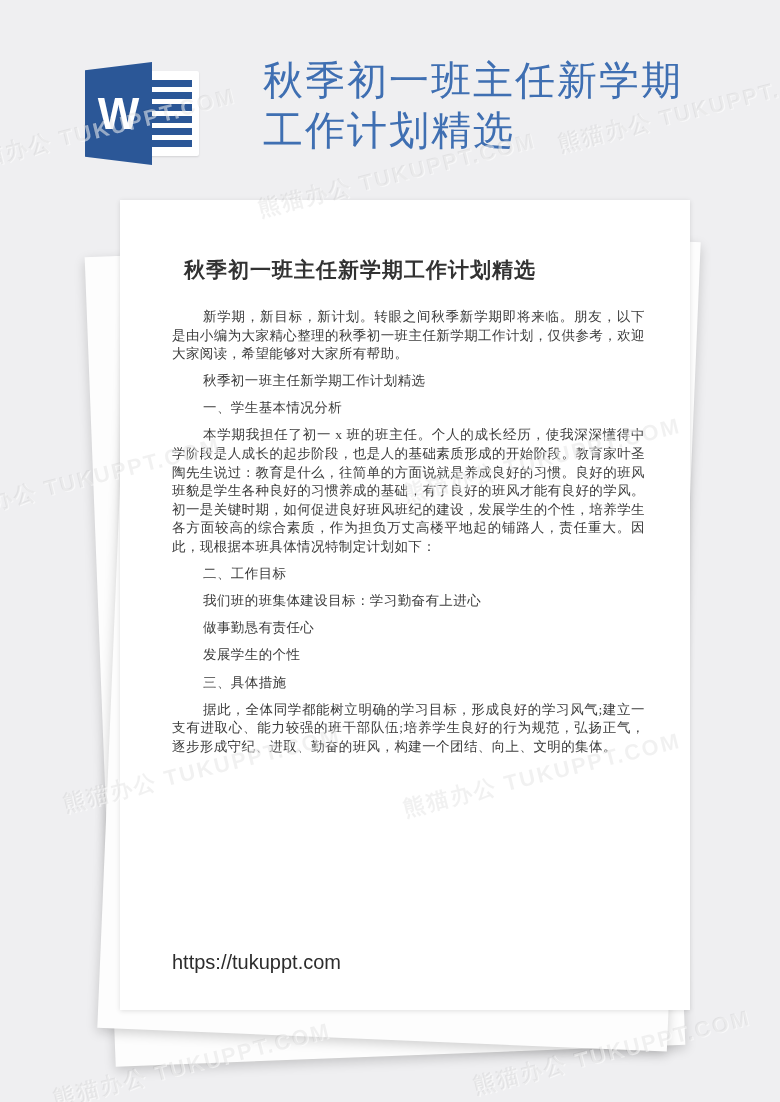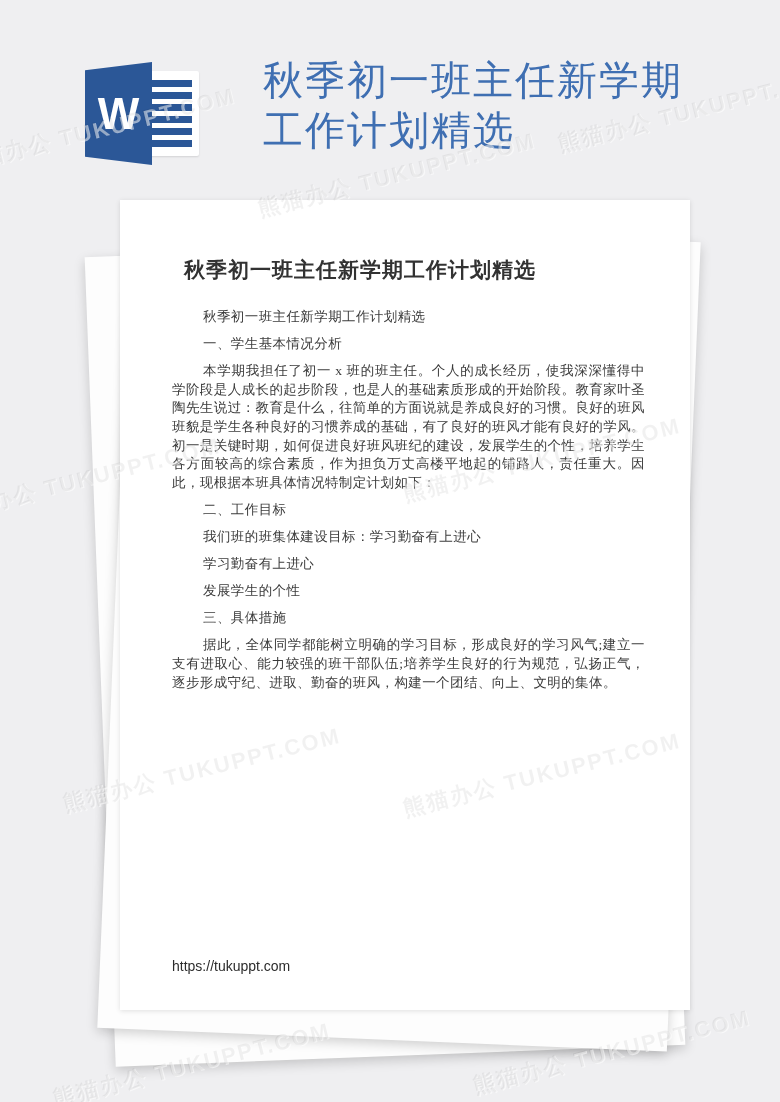--- a/index.html
+++ b/index.html
@@ -64,21 +64,21 @@
   .doc-para {
     font-size:13.5px; line-height:18.6px;
     margin:8.5px 0;
     text-indent:2.3em;
     color:#3b3b3b;
     letter-spacing:0.4px;
     text-align:justify;
   }
   .doc-footer-url {
     position:absolute; left:52px; bottom:36px;
-    font-size:14px; color:#2c2c2c;
+    font-size:20px; color:#2c2c2c;
     font-family:"Liberation Sans", sans-serif;
     text-align:right;
   }
 
   
   .wm {
     position:absolute; z-index:20;
     font-size:22px; letter-spacing:2px; white-space:nowrap;
     color:rgba(0,0,0,0.055);
     text-shadow:1px 1px 0 rgba(255,255,255,0.55);
@@ -105,26 +105,27 @@
   </div>
   <h1 class="header-title">秋季初一班主任新学期工作计划精选</h1>
 </div>
 
 <div class="page-stack">
   <div class="page-behind b1"></div>
   <div class="page-behind b2"></div>
   <div class="page-main">
     <h2 class="doc-title">秋季初一班主任新学期工作计划精选</h2>
     <div>
+        <p class="doc-para body">新学期，新目标，新计划。转眼之间秋季新学期即将来临。朋友，以下是由小编为大家精心整理的秋季初一班主任新学期工作计划，仅供参考，欢迎大家阅读，希望能够对大家所有帮助。</p>
         <p class="doc-para body">秋季初一班主任新学期工作计划精选</p>
         <p class="doc-para heading">一、学生基本情况分析</p>
         <p class="doc-para body">本学期我担任了初一 x 班的班主任。个人的成长经历，使我深深懂得中学阶段是人成长的起步阶段，也是人的基础素质形成的开始阶段。教育家叶圣陶先生说过：教育是什么，往简单的方面说就是养成良好的习惯。良好的班风班貌是学生各种良好的习惯养成的基础，有了良好的班风才能有良好的学风。初一是关键时期，如何促进良好班风班纪的建设，发展学生的个性，培养学生各方面较高的综合素质，作为担负万丈高楼平地起的铺路人，责任重大。因此，现根据本班具体情况特制定计划如下：</p>
         <p class="doc-para heading">二、工作目标</p>
         <p class="doc-para body">我们班的班集体建设目标：学习勤奋有上进心</p>
-        <p class="doc-para body">学习勤奋有上进心</p>
+        <p class="doc-para body">做事勤恳有责任心</p>
         <p class="doc-para body">发展学生的个性</p>
         <p class="doc-para heading">三、具体措施</p>
         <p class="doc-para body">据此，全体同学都能树立明确的学习目标，形成良好的学习风气;建立一支有进取心、能力较强的班干部队伍;培养学生良好的行为规范，弘扬正气，逐步形成守纪、进取、勤奋的班风，构建一个团结、向上、文明的集体。</p>
       </div>
     <div class="doc-footer-url">https://tukuppt.com</div>
   </div>
 </div>
 
 <span class="wm" style="left: -45px; top: 150px;">熊猫办公 TUKUPPT.COM</span>
 <span class="wm" style="left: 255px; top: 195px;">熊猫办公 TUKUPPT.COM</span>

